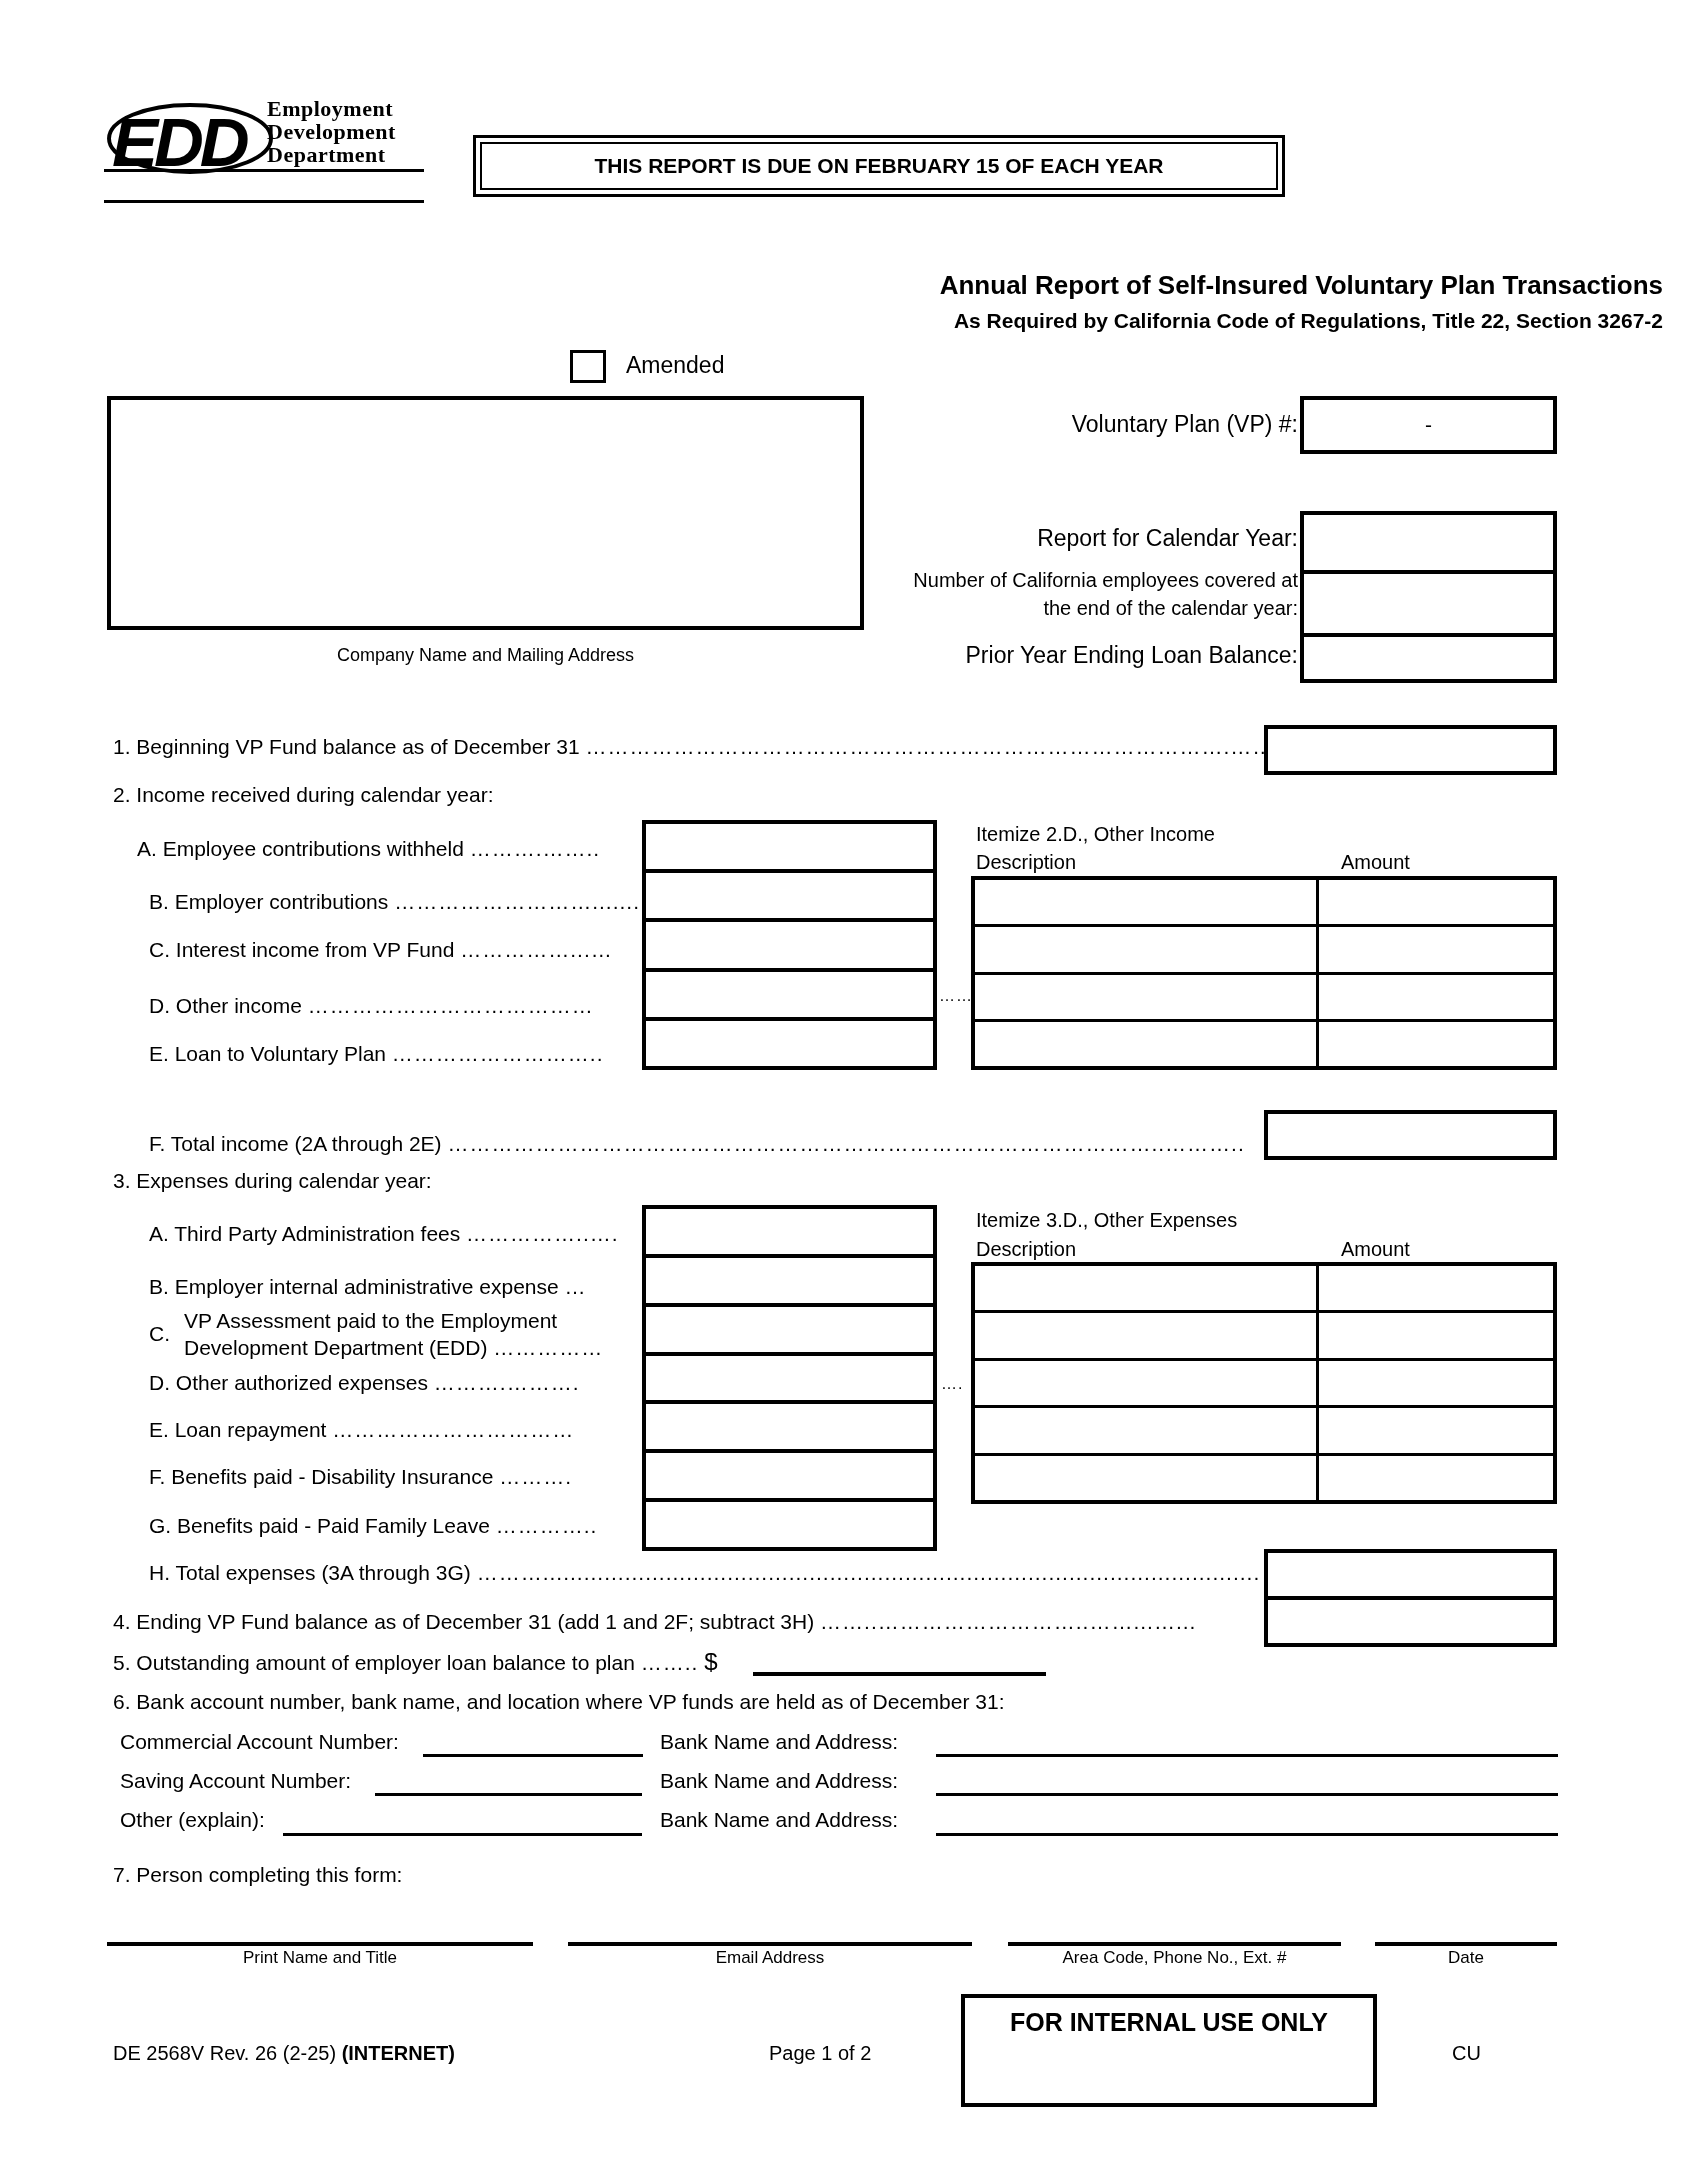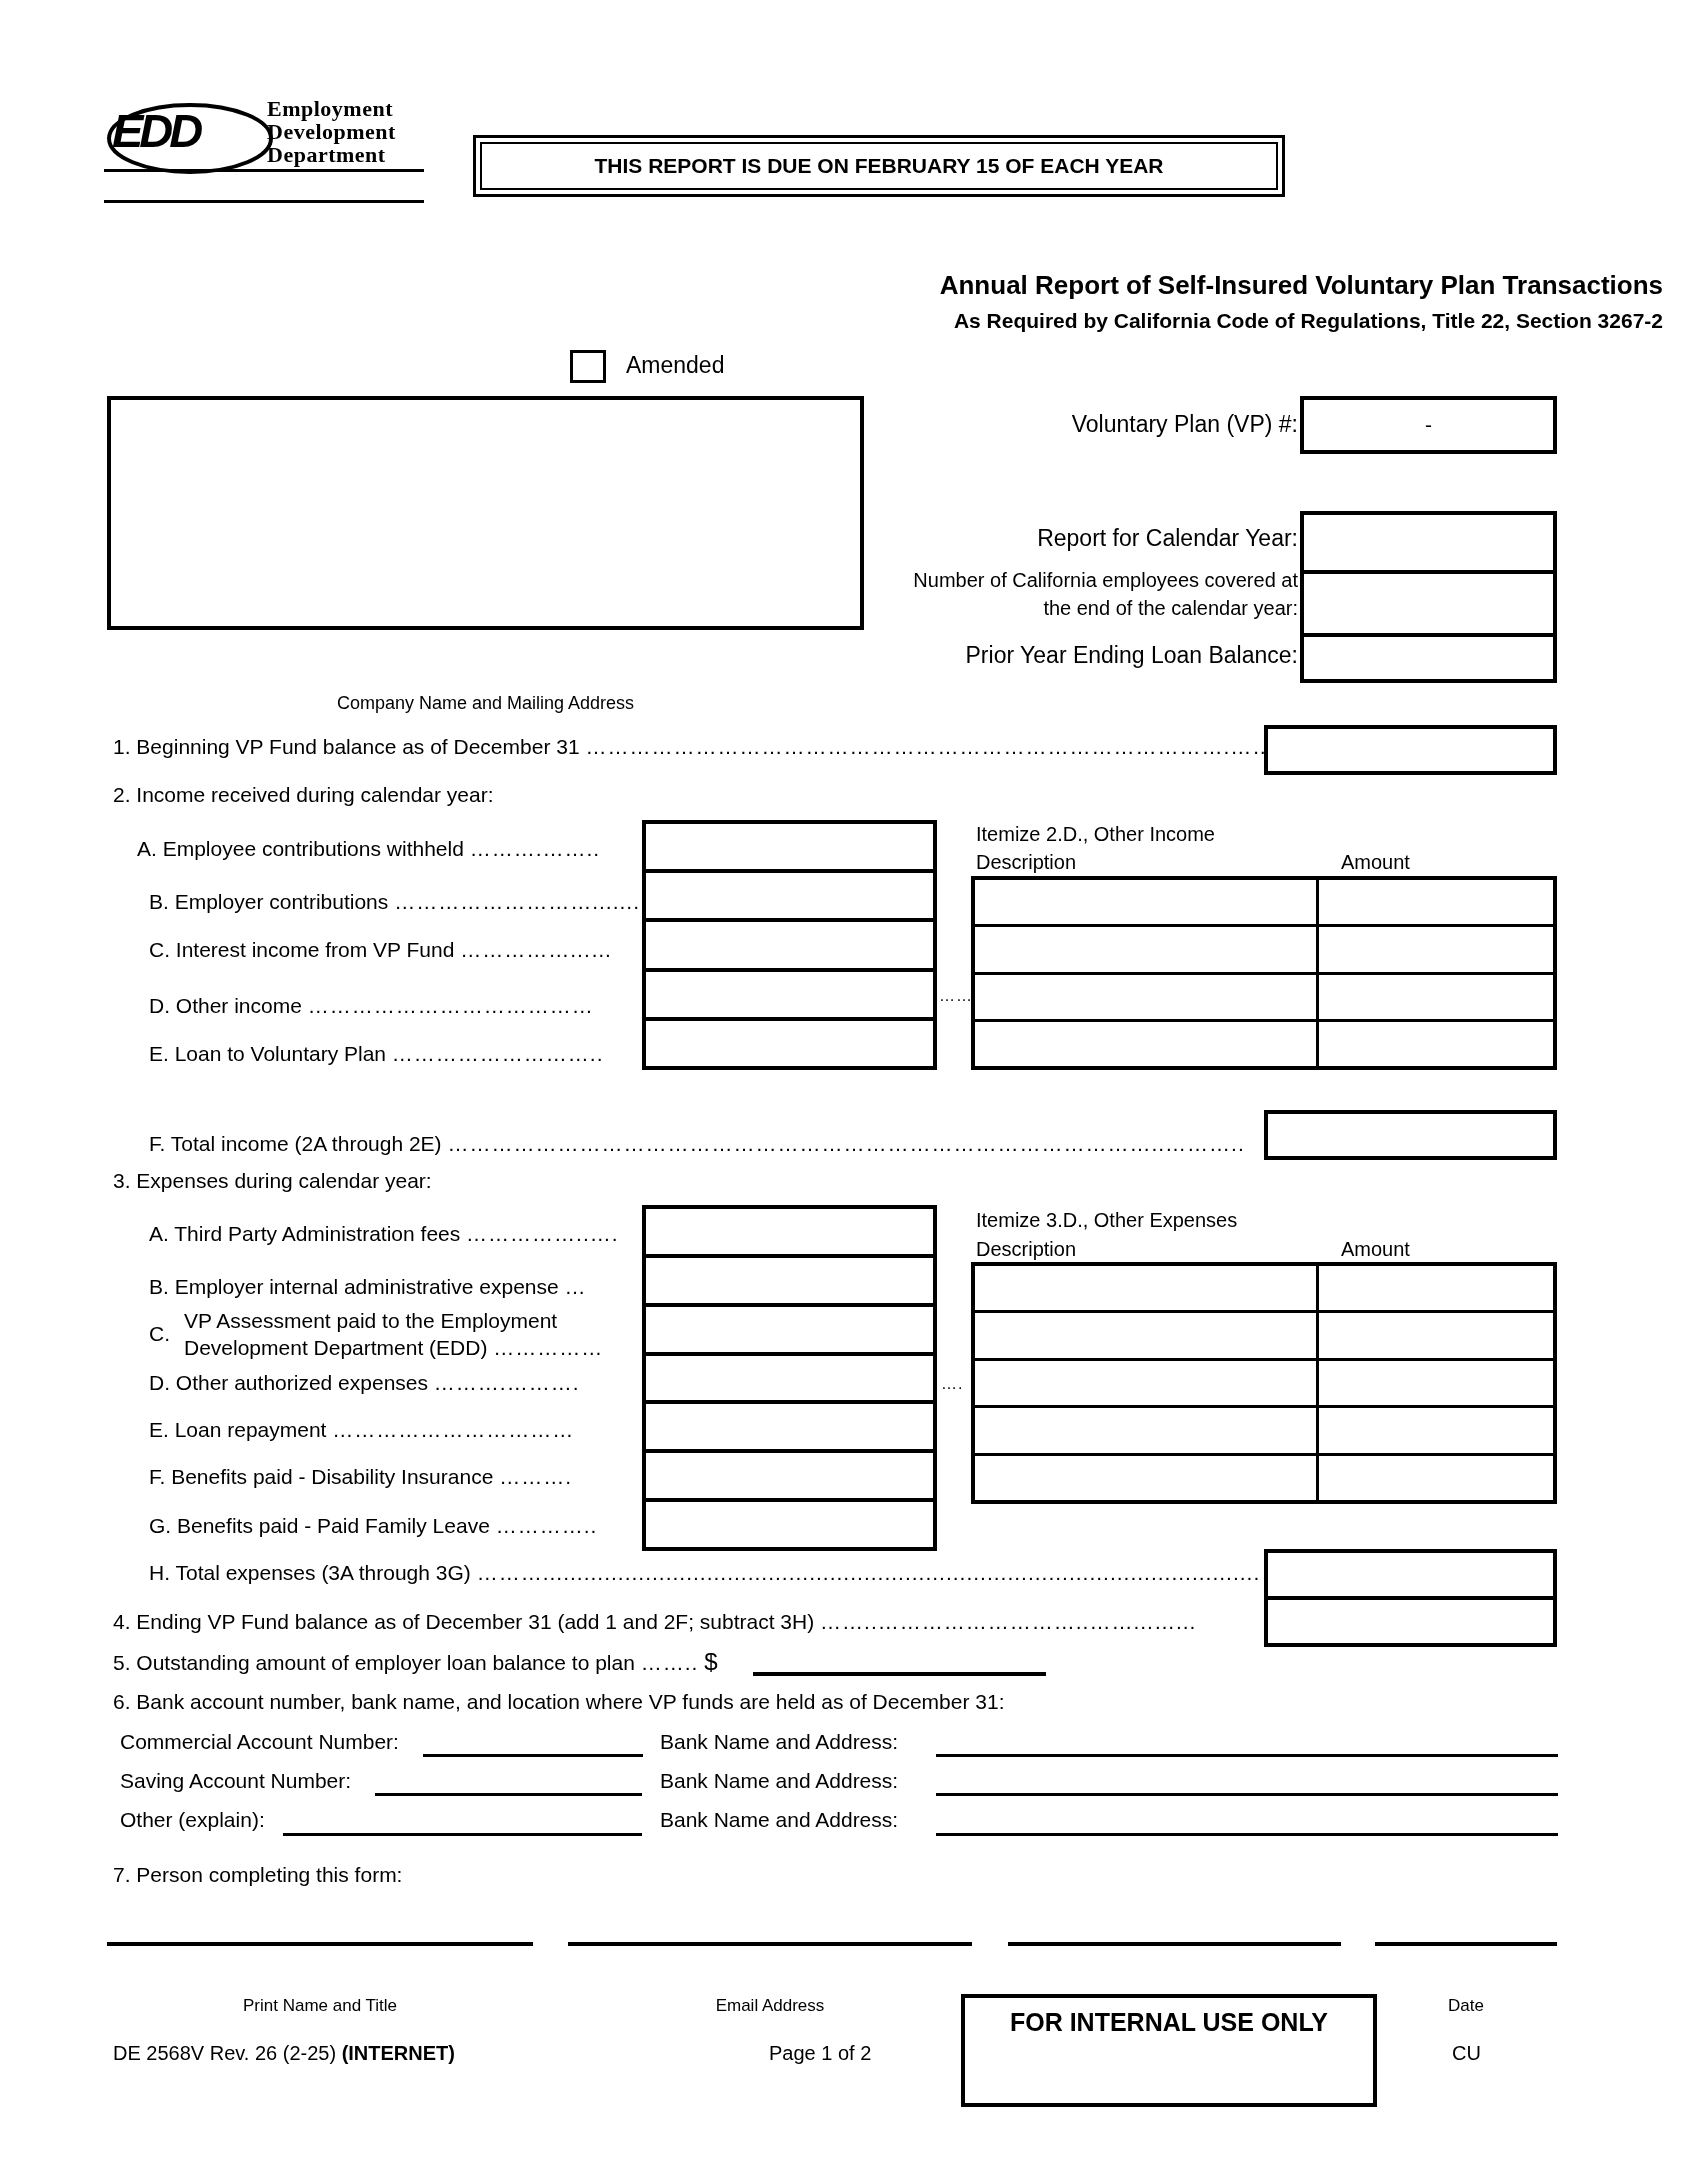--- a/index.html
+++ b/index.html
@@ -3,31 +3,31 @@
 <meta charset="utf-8">
 <style>
   html, body { margin:0; padding:0; background:#ffffff; }
   body { width:1683px; height:2178px; position:relative; overflow:hidden;
          font-family:"Liberation Sans", sans-serif; color:#000; }
   .abs { position:absolute; }
   .t { position:absolute; white-space:nowrap; font-size:21px; line-height:1; }
   .tb { font-weight:bold; }
   .box { position:absolute; border:4px solid #000; box-sizing:border-box; background:#fff; }
   .line { position:absolute; height:3px; background:#000; }
-  .cap { position:absolute; font-size:17px; text-align:center; white-space:nowrap;margin-top:48px; }
+  .cap { position:absolute; font-size:17px; text-align:center; white-space:nowrap; }
   .dots { letter-spacing:1px; }
   .grid { position:absolute; border:4px solid #000; box-sizing:border-box; display:flex; flex-direction:column; }
   .grid .row { flex:1; display:flex; border-top:3px solid #000; }
   .grid .row:first-child { border-top:none; }
   .grid .c1 { width:59%; border-right:3px solid #000; }
   .grid .c2 { flex:1; }
   .stack { position:absolute; border:4px solid #000; box-sizing:border-box; display:flex; flex-direction:column; }
   .stack .cell { flex:1; border-top:4px solid #000; }
   .stack .cell:first-child { border-top:none; }
-  .logo-edd { font-family:"Liberation Sans", sans-serif; font-weight:900; font-style:italic; font-size:47px; letter-spacing:-4px; }
+  .logo-edd { font-family:"Liberation Sans", sans-serif; font-weight:900; font-style:italic; font-size:69px; letter-spacing:-4px; }
   .logo-dept { font-weight:bold; font-size:22px; line-height:23px; letter-spacing:0.5px; }
   .logo-state { font-weight:bold; font-size:20px; letter-spacing:9px; }
 </style>
 </head>
 <body>
 
 <div class="abs" style="left:104px;top:97px;width:327px;height:109px;">
   <svg class="abs" style="left:2px;top:2px;" width="168" height="79" viewBox="0 0 170 80">
     <ellipse cx="85" cy="40" rx="82" ry="34" fill="none" stroke="#000" stroke-width="4"></ellipse>
   </svg>

